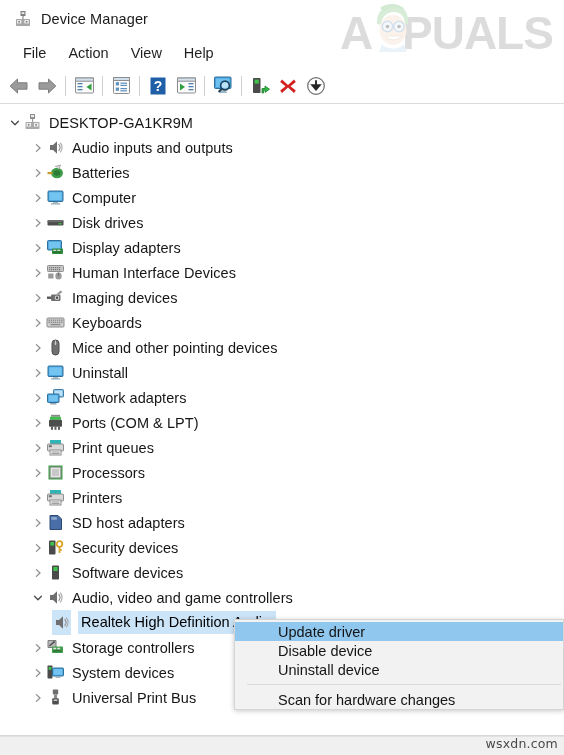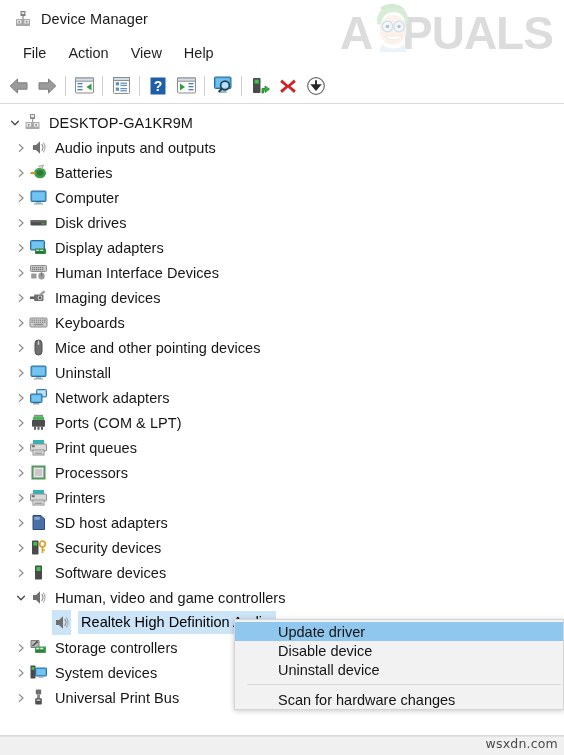--- a/index.html
+++ b/index.html
@@ -150,21 +150,21 @@
     color: #161616;
     letter-spacing: .05px;
   }
   .sel .row-label { color: #000; }
   .sel-bg {
     background: #cce4f7;
   }
 
   
   .d0 { padding-left: 6px; }
-  .d1 { padding-left: 12px; }
+  .d1 { padding-left: 29px; }
   .d2 { padding-left: 52px; }
 
   
   #statusbar {
     height: 18px;
     flex: 0 0 18px;
     background: #f0f0f0;
     border-top: 1px solid #e2e2e2;
   }
 
@@ -704,21 +704,21 @@
             <path d="M1.6 3.2 L5 6.8 L8.4 3.2" fill="none" stroke="#4a4a4a" stroke-width="1.3" stroke-linecap="round" stroke-linejoin="round"></path>
           </svg>
       </span>
       <span class="row-icon">
         <svg viewBox="0 0 19 19" width="19" height="19">
           <path d="M4 7 L7 7 L11 3.2 L11 15.8 L7 12 L4 12 Z" fill="#6f6f6f"></path>
           <path d="M12.6 6.2 A5 5 0 0 1 12.6 12.8" fill="none" stroke="#8d8d8d" stroke-width="1.1"></path>
           <path d="M14.2 4.6 A7.4 7.4 0 0 1 14.2 14.4" fill="none" stroke="#a7a7a7" stroke-width="1.1"></path>
         </svg>
       </span>
-      <span class="row-label">Human, video and game controllers</span>
+      <span class="row-label">Audio, video and game controllers</span>
     </div>
 
     <div class="row d2 sel">
       <span class="row-icon sel-bg" style="padding:3px 0 3px 0;height:19px;">
         <svg viewBox="0 0 19 19" width="19" height="19">
           <path d="M4 7 L7 7 L11 3.2 L11 15.8 L7 12 L4 12 Z" fill="#6f6f6f"></path>
           <path d="M12.6 6.2 A5 5 0 0 1 12.6 12.8" fill="none" stroke="#8d8d8d" stroke-width="1.1"></path>
           <path d="M14.2 4.6 A7.4 7.4 0 0 1 14.2 14.4" fill="none" stroke="#a7a7a7" stroke-width="1.1"></path>
         </svg>
       </span>

